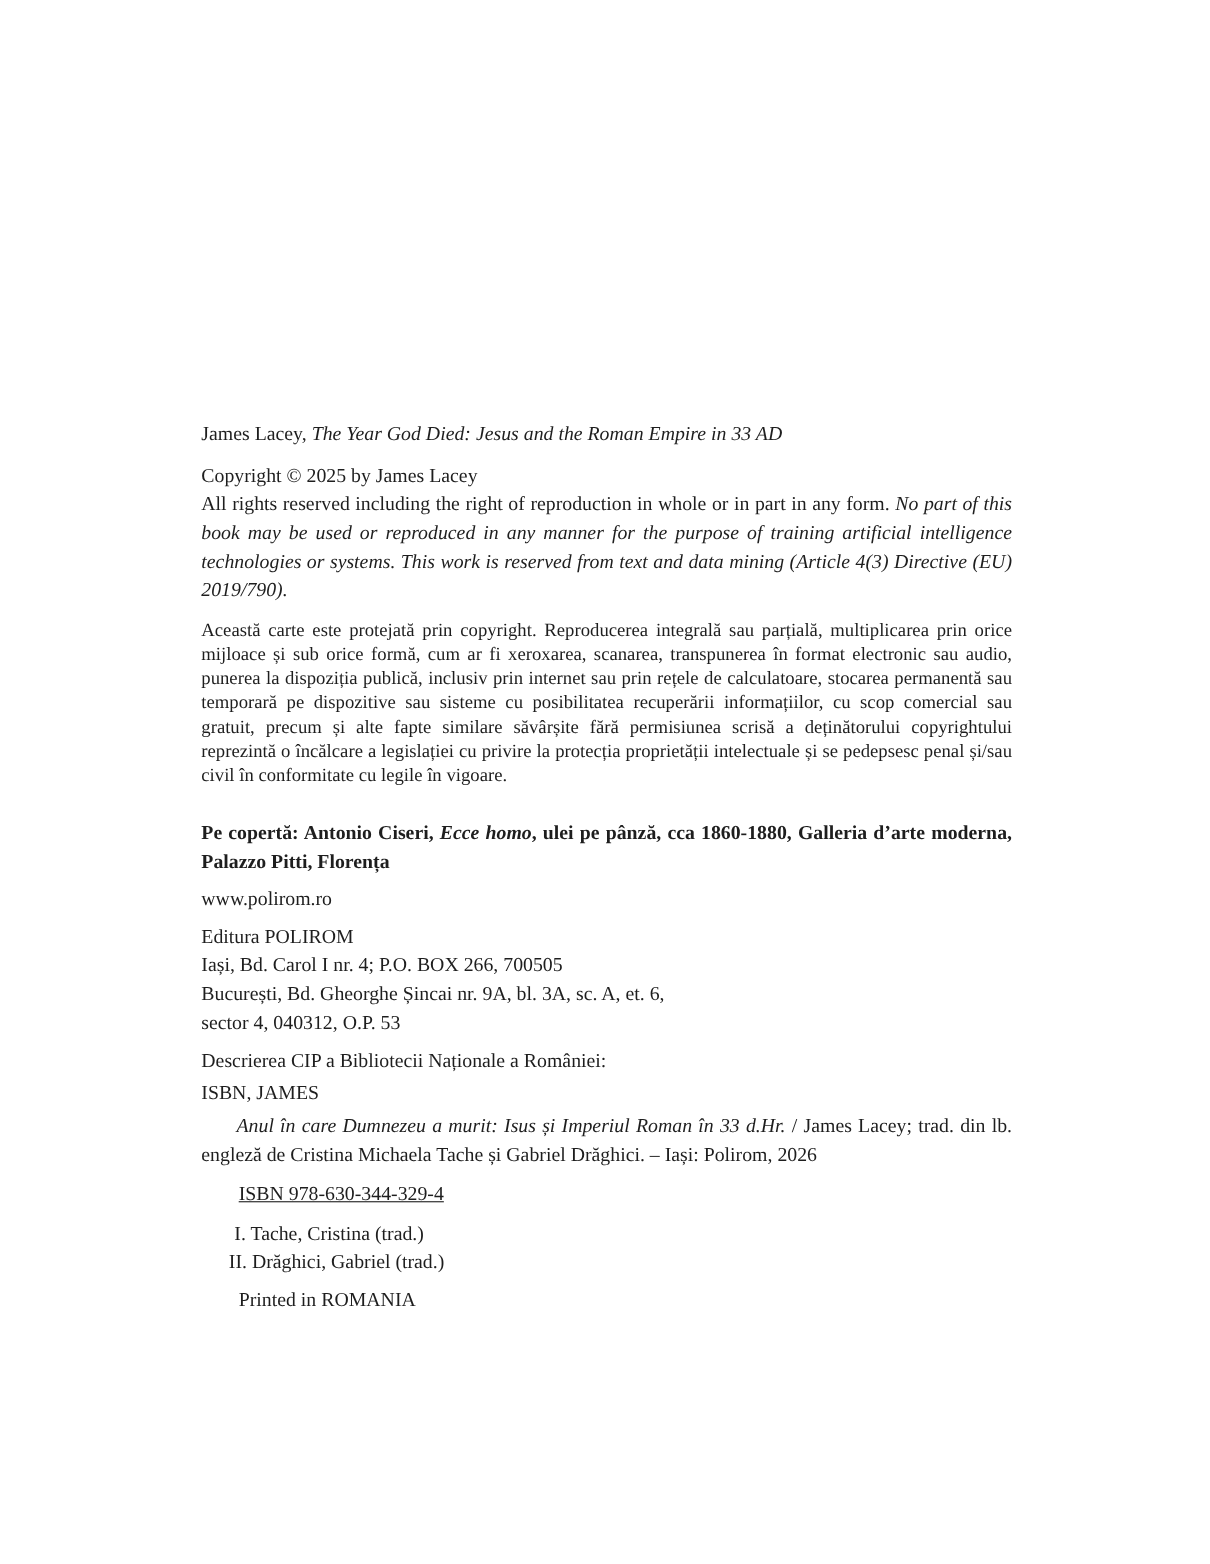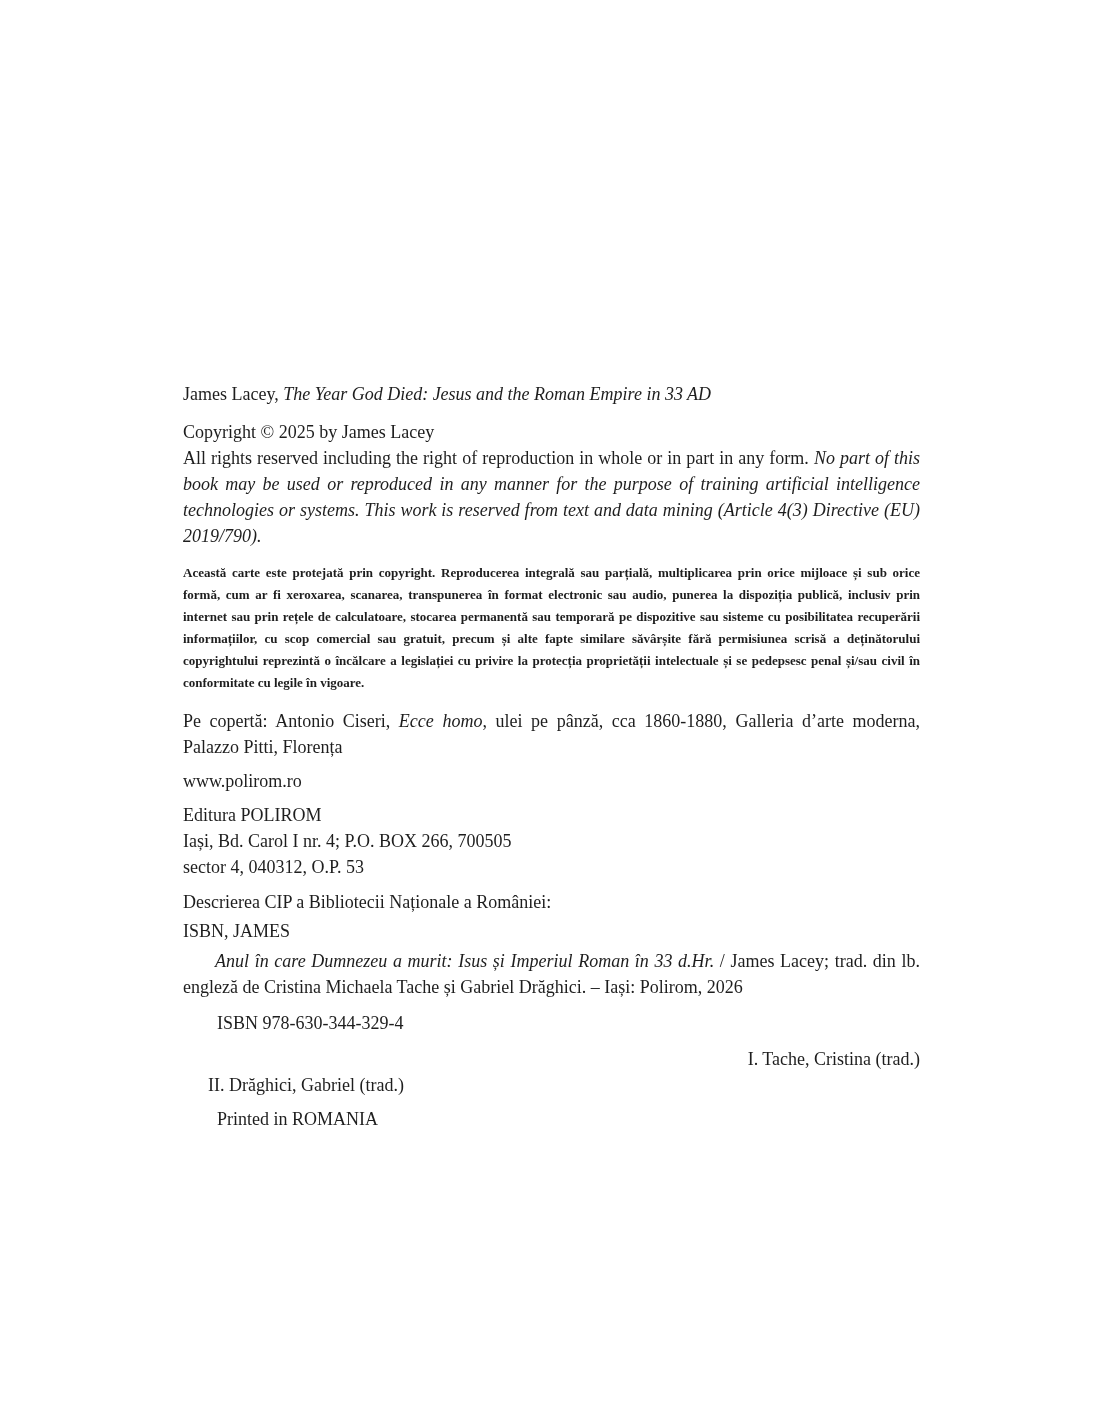--- a/index.html
+++ b/index.html
@@ -22,31 +22,31 @@
     top: 381px;
     width: 737px;
     font-size: 18px;
     line-height: 26px;
   }
   p { margin: 0; }
   .justify { text-align: justify; }
   .italic { font-style: italic; }
 
   .m-copyright   { margin-top: 12px; }
-  .legal-ro      { margin-top: 13px; font-size: 13px; line-height: 22px; text-align: justify; font-weight: bold; }
+  .legal-ro      { margin-top: 13px; font-size: 17px; line-height: 22px; text-align: justify; }
   .m-ro-line     { margin-top: 8px; }
-  .m-cover       { margin-top: 14px; }
+  .m-cover       { margin-top: 28px; font-weight: bold; }
   .m-website     { margin-top: 8px; }
   .m-publisher   { margin-top: 8px; }
   .m-cip-heading { margin-top: 9px; }
   .m-cip-author  { margin-top: 3px; }
   .m-cip-entry   { margin-top: 4px; text-indent: 32px; text-align: justify; }
-  .m-isbn        { margin-top: 10px; padding-left: 34px; }
+  .m-isbn        { margin-top: 10px; padding-left: 34px; text-decoration: underline; }
   .m-translators { margin-top: 10px; padding-left: 25px; }
-  .trans-first   { padding-left: 5px; text-align: right; }
+  .trans-first   { padding-left: 5px; }
   .m-udc         { margin-top: 8px; padding-left: 30px; }
   .m-printed     { margin-top: 8px; margin-left: 34px; }
 </style>
 </head>
 <body>
 
 <div class="page">
   <div class="content">
 
     <p><span>James Lacey, </span><span class="italic">The Year God Died: Jesus and the Roman Empire in 33 AD</span></p>
@@ -59,20 +59,21 @@
 
     <p class="legal-ro">Această carte este protejată prin copyright. Reproducerea integrală sau parțială, multiplicarea prin orice mijloace și sub orice formă, cum ar fi xeroxarea, scanarea, transpunerea în format electronic sau audio, punerea la dispoziția publică, inclusiv prin internet sau prin rețele de calculatoare, stocarea permanentă sau temporară pe dispozitive sau sisteme cu posibilitatea recuperării informațiilor, cu scop comercial sau gratuit, precum și alte fapte similare săvârșite fără permisiunea scrisă a deținătorului copyrightului reprezintă o încălcare a legislației cu privire la protecția proprietății intelectuale și se pedepsesc penal și/sau civil în conformitate cu legile în vigoare.</p>
 
     <p class="justify m-cover"><span>Pe copertă: Antonio Ciseri, </span><span class="italic">Ecce homo</span><span>, ulei pe pânză, cca 1860-1880, Galleria d’arte moderna, Palazzo Pitti, Florența</span></p>
 
     <p class="m-website">www.polirom.ro</p>
 
     <div class="m-publisher">
       <div>Editura POLIROM</div>
       <div>Iași, Bd. Carol I nr. 4; P.O. BOX 266, 700505</div>
+      <div>București, Bd. Gheorghe Șincai nr. 9A, bl. 3A, sc. A, et. 6,</div>
       <div>sector 4, 040312, O.P. 53</div>
     </div>
 
     <p class="m-cip-heading">Descrierea CIP a Bibliotecii Naționale a României:</p>
 
     <p class="m-cip-author">ISBN, JAMES</p>
 
     <p class="m-cip-entry"><span class="italic">Anul în care Dumnezeu a murit: Isus și Imperiul Roman în 33 d.Hr.</span><span> / James Lacey; trad. din lb. engleză de Cristina Michaela Tache și Gabriel Drăghici. – Iași: Polirom, 2026</span></p>
 
     <p class="m-isbn">ISBN 978-630-344-329-4</p>

